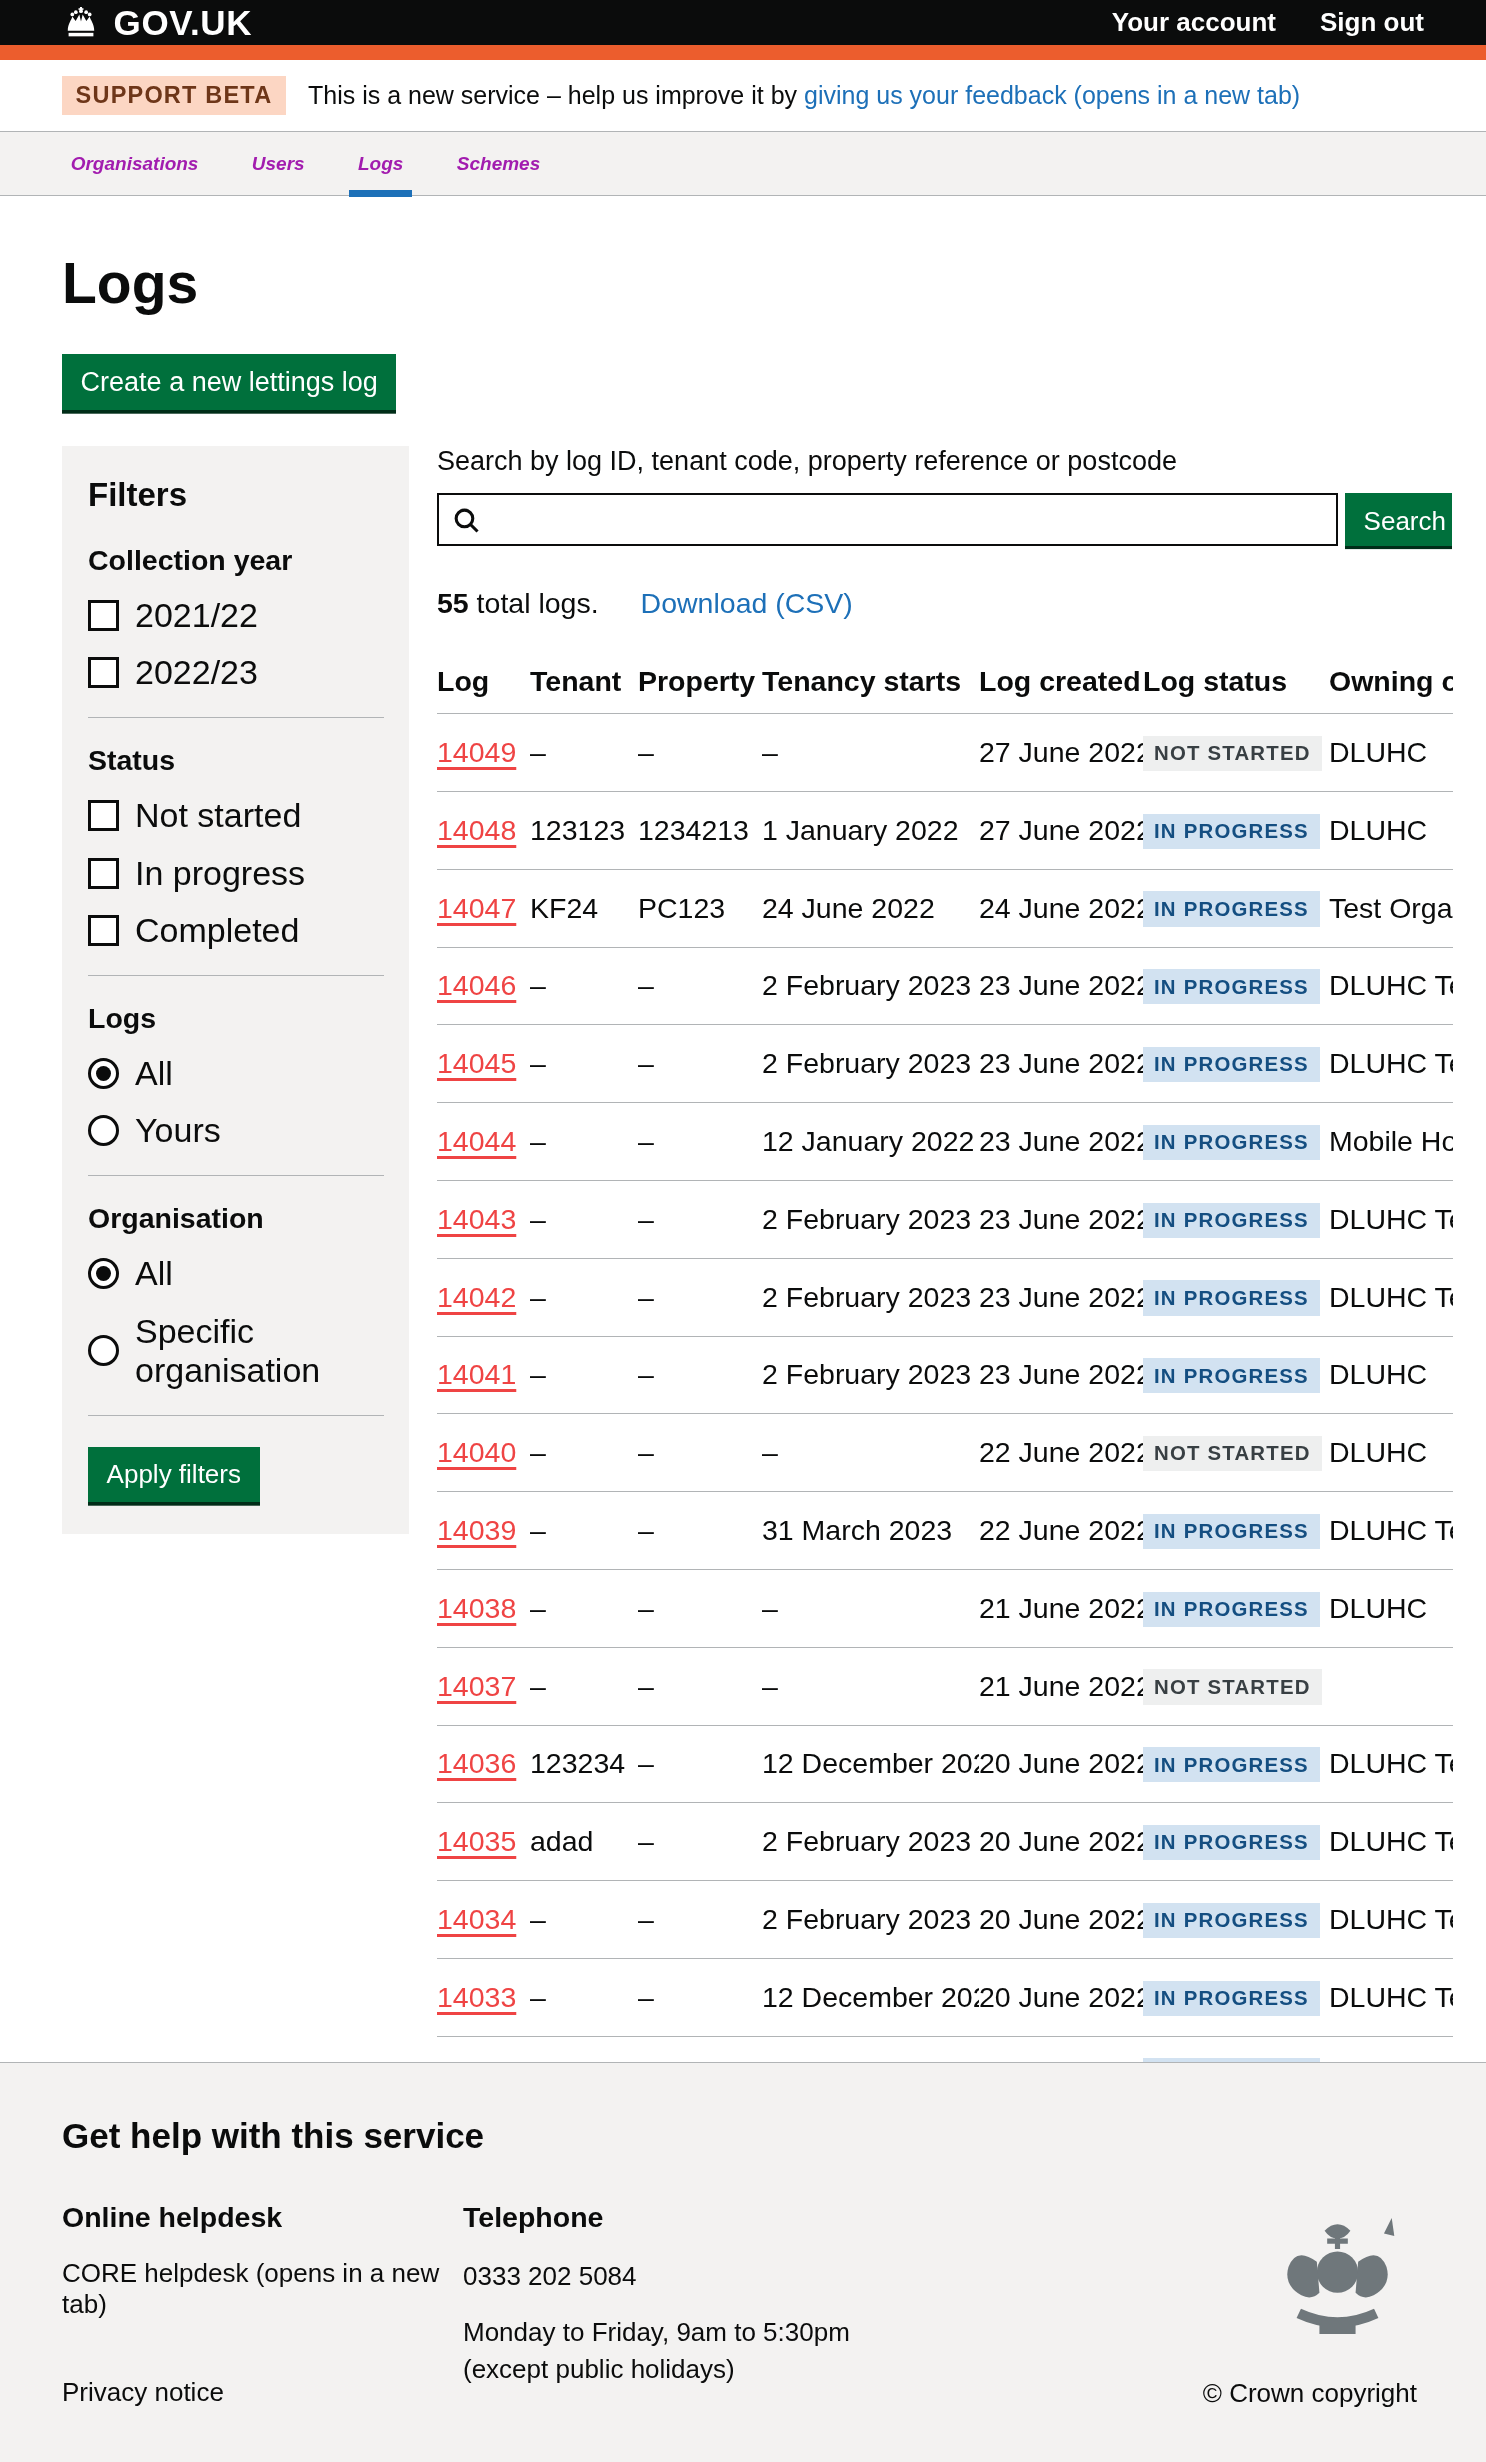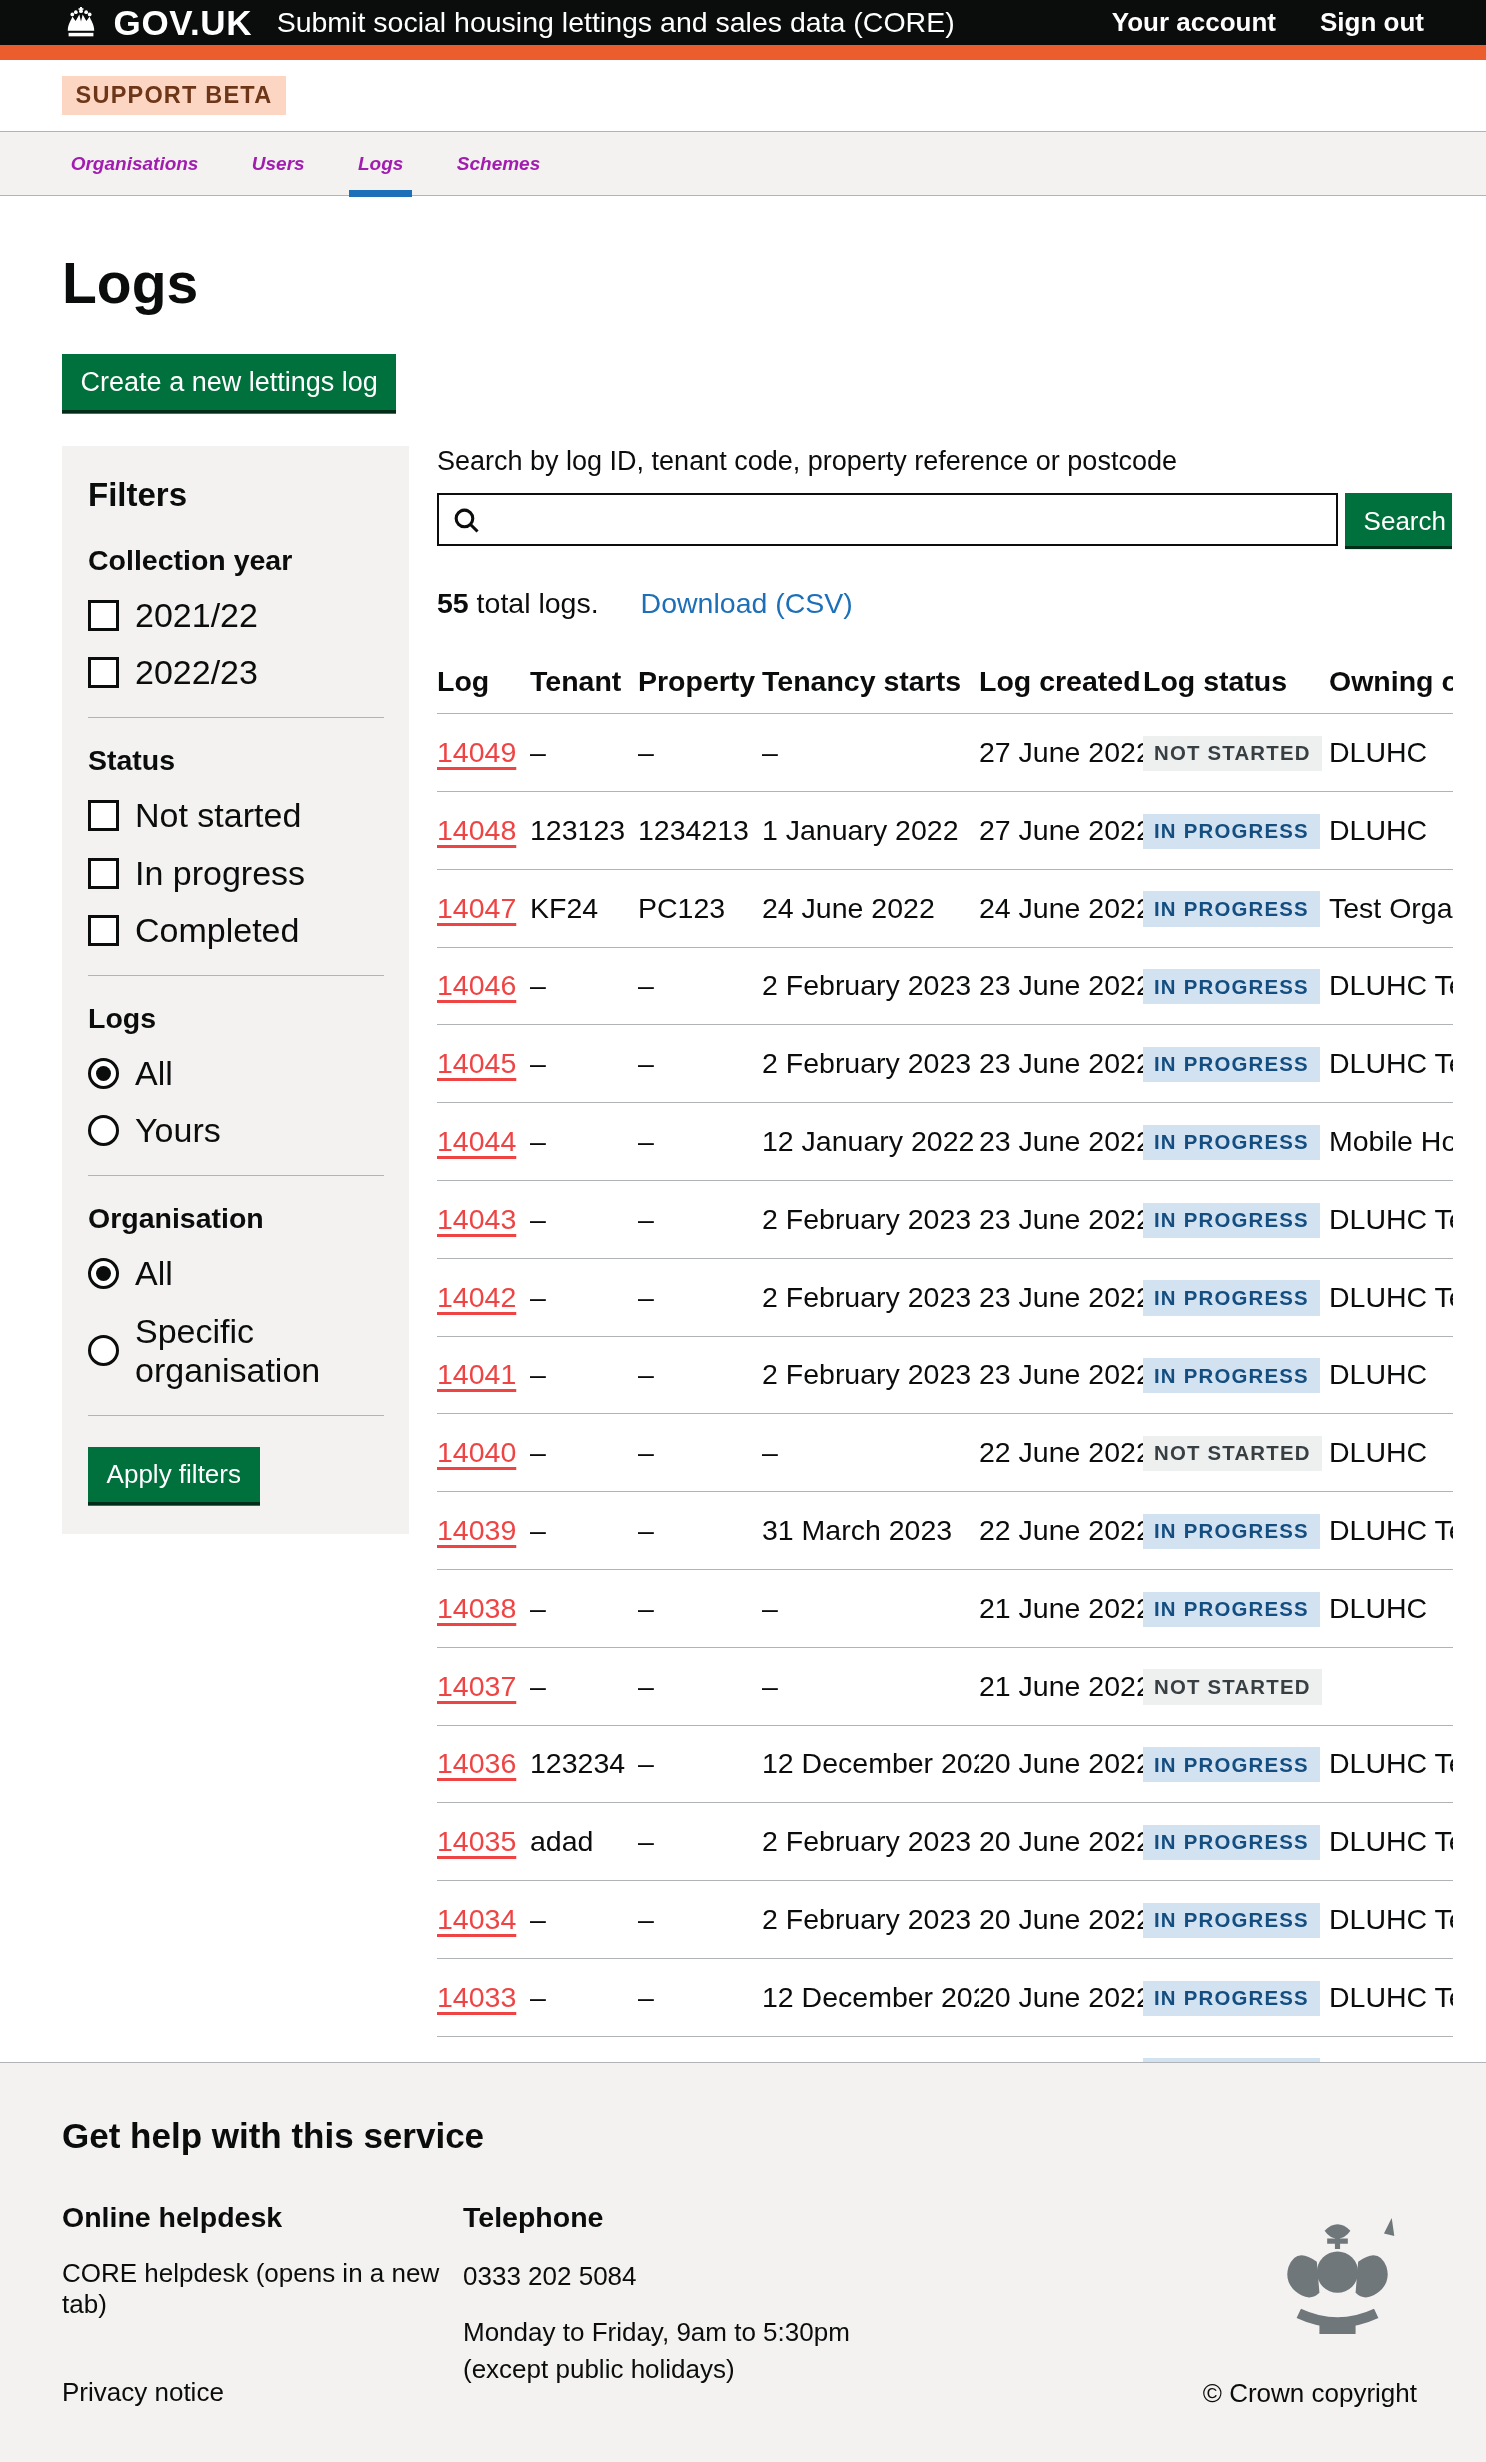--- a/index.html
+++ b/index.html
@@ -120,30 +120,32 @@
             <circle cx="13" cy="5" r="1.8"></circle>
           <circle cx="18" cy="4" r="1.9"></circle>
             <circle cx="23" cy="5" r="1.8"></circle>
             <circle cx="26.4" cy="7.2" r="1.8"></circle>
           <rect x="17" y="0" width="2" height="4"></rect>
             <rect x="15.6" y="1.2" width="4.8" height="1.6"></rect>
         </g>
       </svg>
     </span>
     <a class="logotype">GOV.UK</a>
-    <a class="service-name">Submit social housing lettings and sales data (CORE)</a>
   </div>
   <nav class="header-links">
     <a>Your account</a>
     <a>Sign out</a>
   </nav>
 </header>
 
 <div class="phase-banner">
   <span class="phase-tag">SUPPORT BETA</span>
+  <span class="phase-text">
+    <span>This is a new service – help us improve it by </span><a>giving us your feedback (opens in a new tab)</a>
+  </span>
 </div>
 
 <nav class="prim-nav" id="prim-nav">
     <a class="nav-item">Organisations</a>
     <a class="nav-item">Users</a>
     <a class="nav-item active">Logs</a>
     <a class="nav-item">Schemes</a>
   </nav>
 
 <div class="container">

